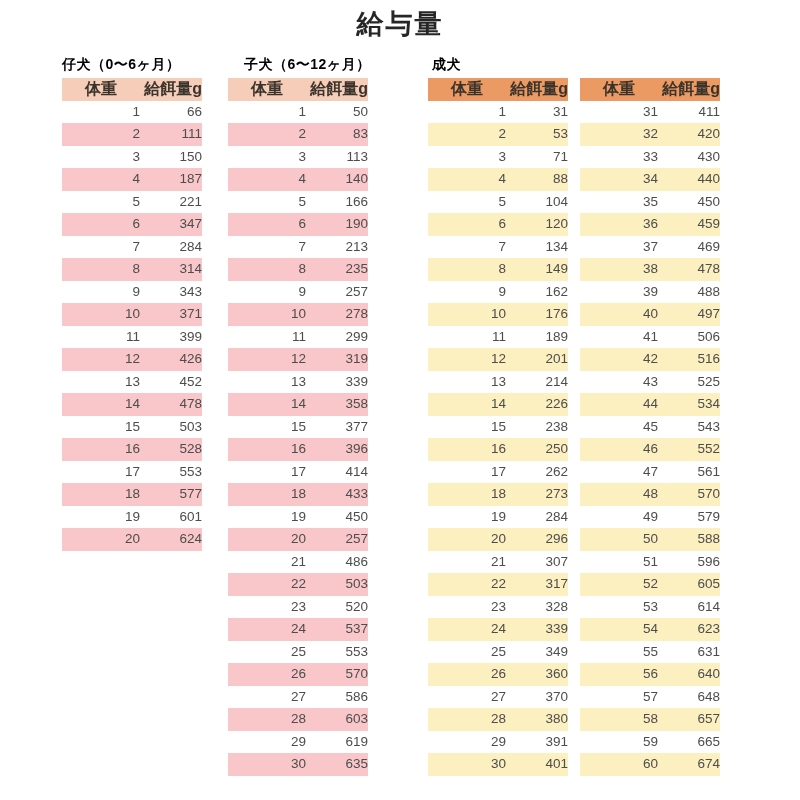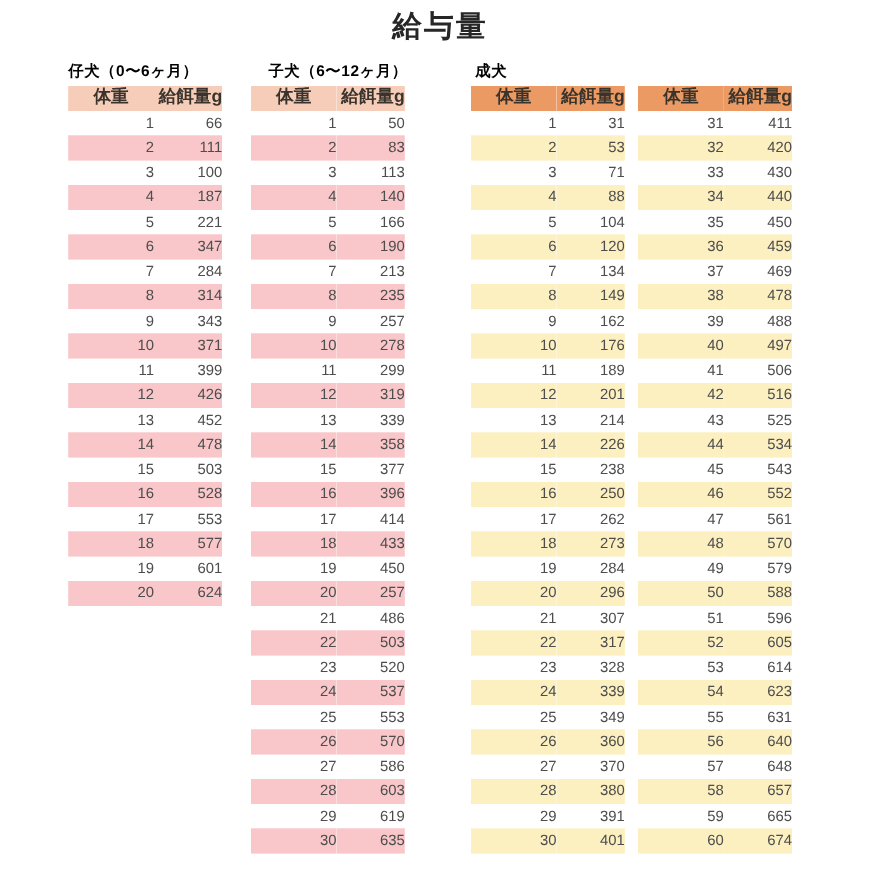--- a/index.html
+++ b/index.html
@@ -62,21 +62,21 @@
         <tr>
           <td class="col-w">1</td>
           <td class="col-a">66</td>
         </tr>
         <tr class="stripe">
           <td class="col-w">2</td>
           <td class="col-a">111</td>
         </tr>
         <tr>
           <td class="col-w">3</td>
-          <td class="col-a">100</td>
+          <td class="col-a">150</td>
         </tr>
         <tr class="stripe">
           <td class="col-w">4</td>
           <td class="col-a">187</td>
         </tr>
         <tr>
           <td class="col-w">5</td>
           <td class="col-a">221</td>
         </tr>
         <tr class="stripe">

